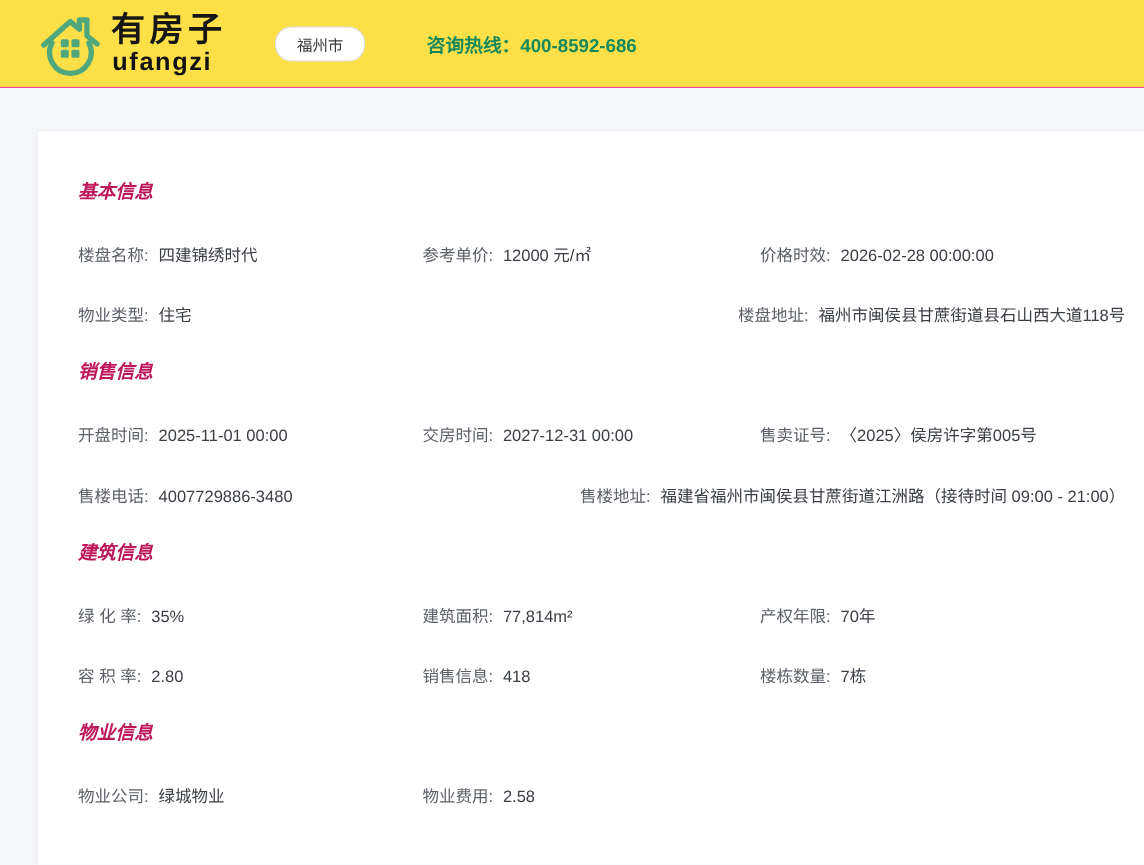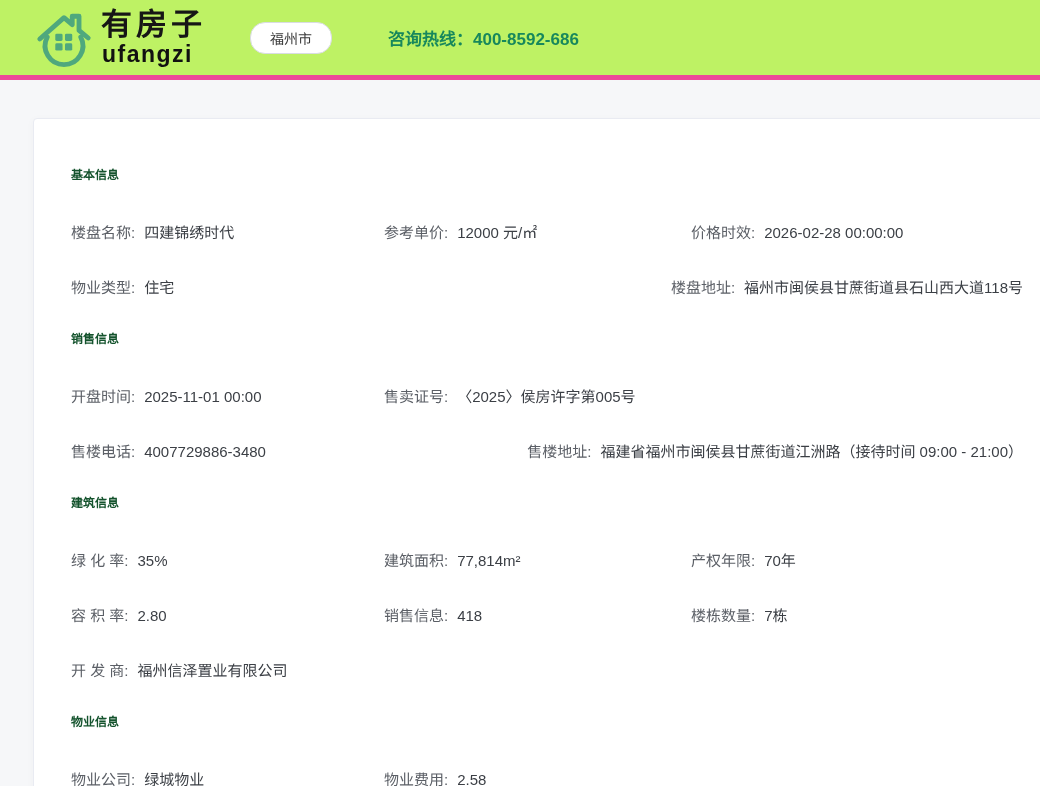--- a/index.html
+++ b/index.html
@@ -5,22 +5,22 @@
   * { margin: 0; padding: 0; box-sizing: border-box; }
   html, body {
     width: 1040px; height: 786px;
     overflow: hidden;
     background: #f6f7f9;
     font-family: "Liberation Sans", "DejaVu Sans", sans-serif;
   }
   
   .header {
     height: 80px;
-    background: #bef264;
-    border-bottom: 5px solid #ec4899;
+    background: #fde047;
+    border-bottom: 1px solid #ec4899;
     display: flex;
     align-items: center;
     padding: 0 27px 0 33px;
   }
   .logo { display: flex; align-items: center; cursor: pointer; }
   .logo-icon { width: 62px; height: 62px; flex: 0 0 auto; }
   .logo-text { margin-left: 6px; display: flex; flex-direction: column; }
   .logo-cn {
     font-size: 31px; font-weight: 700; color: #161616;
     letter-spacing: 4px; line-height: 1.05; white-space: nowrap;
@@ -57,25 +57,26 @@
     width: calc(100% - 33px + 14px); 
     min-height: 700px;
     background: #ffffff;
     border: 1px solid #e9ebf2;
     border-radius: 4px;
     box-shadow: 0 2px 10px rgba(31, 45, 61, 0.03);
     padding: 44px 30px 60px 37px;
   }
   .section + .section { margin-top: 30px; }
   .section-title {
-    font-size: 12px;
+    font-size: 17px;
     font-weight: 700;
-    color: #14532d;
+    color: #be185d;
     line-height: 24px;
     margin-bottom: 29px;
+    font-style: italic;
   }
   .row {
     display: grid;
     grid-template-columns: 313px 307px 1fr;
     margin-bottom: 22px;
     font-size: 15px;
     line-height: 19px;
     margin-top: 36px;
   }
   .cell { white-space: nowrap; }
@@ -139,20 +140,23 @@
     </div>
   </section>
 
   <section class="section">
     <h2 class="section-title">销售信息</h2>
     <div class="row">
       <div class="cell">
         <span class="lbl">开盘时间:</span><span class="val">2025-11-01 00:00</span>
       </div>
       <div class="cell">
+        <span class="lbl">交房时间:</span><span class="val">2027-12-31 00:00</span>
+      </div>
+      <div class="cell">
         <span class="lbl">售卖证号:</span><span class="val">〈2025〉侯房许字第005号</span>
       </div>
     </div>
     <div class="row">
       <div class="cell">
         <span class="lbl">售楼电话:</span><span class="val">4007729886-3480</span>
       </div>
       <div class="cell wide">
         <span class="lbl">售楼地址:</span><span class="val">福建省福州市闽侯县甘蔗街道江洲路（接待时间 09:00 - 21:00）</span>
       </div>
@@ -176,25 +180,20 @@
       <div class="cell">
         <span class="lbl">容 积 率:</span><span class="val">2.80</span>
       </div>
       <div class="cell">
         <span class="lbl">销售信息:</span><span class="val">418</span>
       </div>
       <div class="cell">
         <span class="lbl">楼栋数量:</span><span class="val">7栋</span>
       </div>
     </div>
-    <div class="row">
-      <div class="cell">
-        <span class="lbl">开 发 商:</span><span class="val">福州信泽置业有限公司</span>
-      </div>
-    </div>
   </section>
 
   <section class="section">
     <h2 class="section-title">物业信息</h2>
     <div class="row">
       <div class="cell">
         <span class="lbl">物业公司:</span><span class="val">绿城物业</span>
       </div>
       <div class="cell">
         <span class="lbl">物业费用:</span><span class="val">2.58</span>

